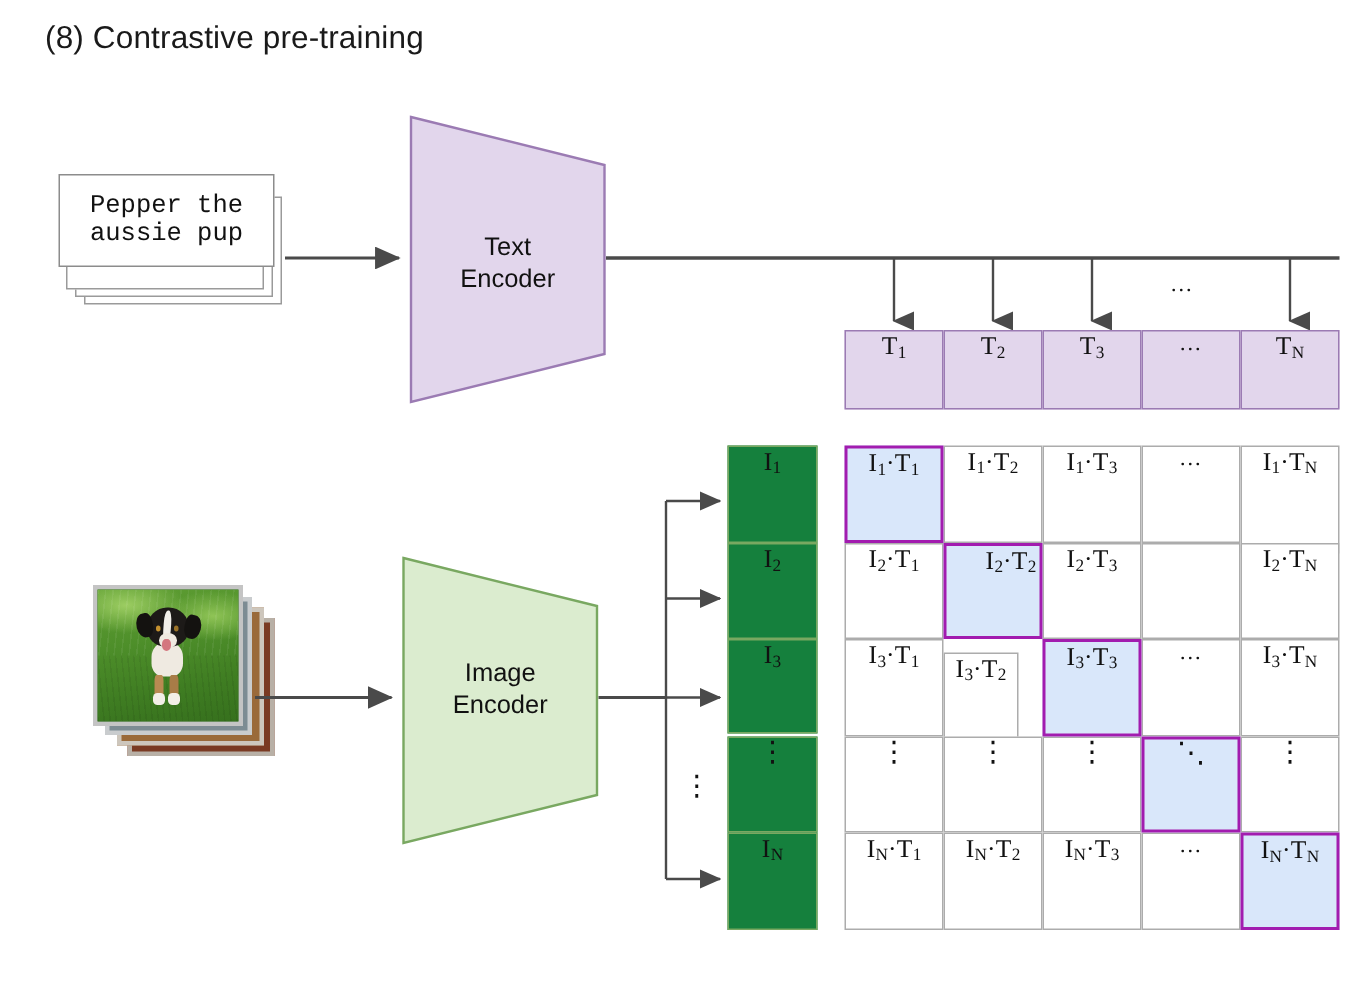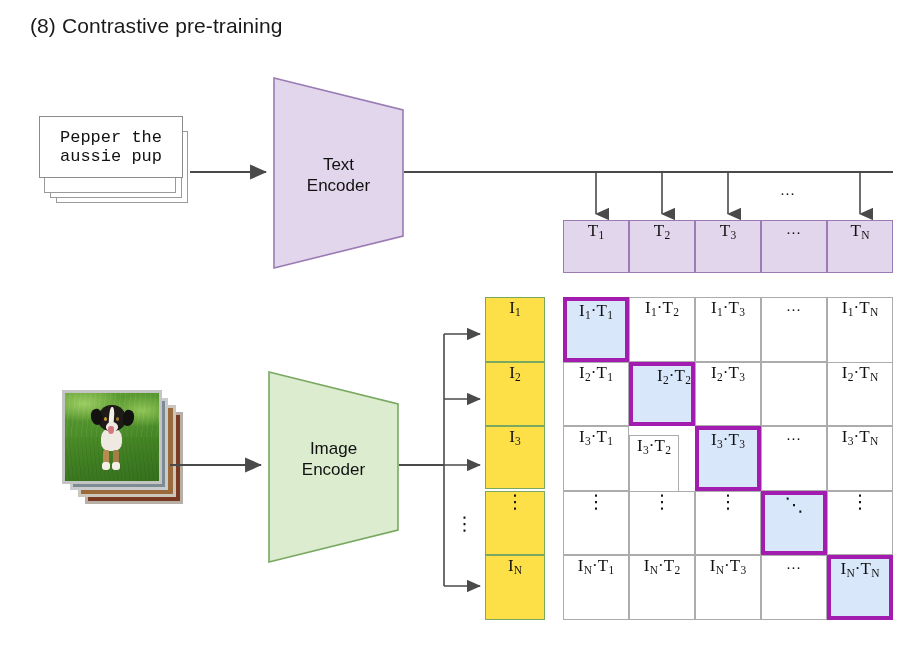--- a/index.html
+++ b/index.html
@@ -62,23 +62,23 @@
   
   .encoder{position:absolute;}
   .encoder svg{position:absolute;left:0;top:0;overflow:visible;}
   .enc-label{position:absolute;left:0;right:0;text-align:center;font-size:17px;line-height:21px;
              color:#111;pointer-events:none;}
 
   
   .tcell,.icell,.mcell{position:absolute;box-sizing:border-box;
     display:flex;align-items:flex-start;justify-content:center;}
   .tcell{background:#e2d6ec;border:1px solid #9b7bb3;}
-  .icell{background:#fde047;border:1px solid #79a861;}
+  .icell{background:#15803d;border:1px solid #79a861;}
   .mcell{background:#ffffff;border:1px solid #acacac;}
-  .mcell.hl{background:#d9e7fa;border:4px solid #a21caf;z-index:3;}
+  .mcell.hl{background:#d9e7fa;border:2px solid #a21caf;z-index:3;}
 
   .sym{font-family:"Liberation Serif","DejaVu Serif",serif;font-size:17px;color:#111;
        white-space:nowrap;letter-spacing:.2px;}
   .sym sub{font-size:11.5px;vertical-align:-.22em;letter-spacing:0;}
   .dots3{font-family:"Liberation Serif","DejaVu Serif",serif;font-size:15px;color:#111;letter-spacing:1px;}
   .vdots{font-family:"Liberation Serif","DejaVu Serif",serif;font-size:19px;color:#111;line-height:1;}
   .ddots{font-family:"Liberation Serif","DejaVu Serif",serif;font-size:19px;color:#111;line-height:1;}
 
   .busdots{position:absolute;font-family:"Liberation Serif","DejaVu Serif",serif;
            font-size:15px;color:#111;letter-spacing:1px;}

